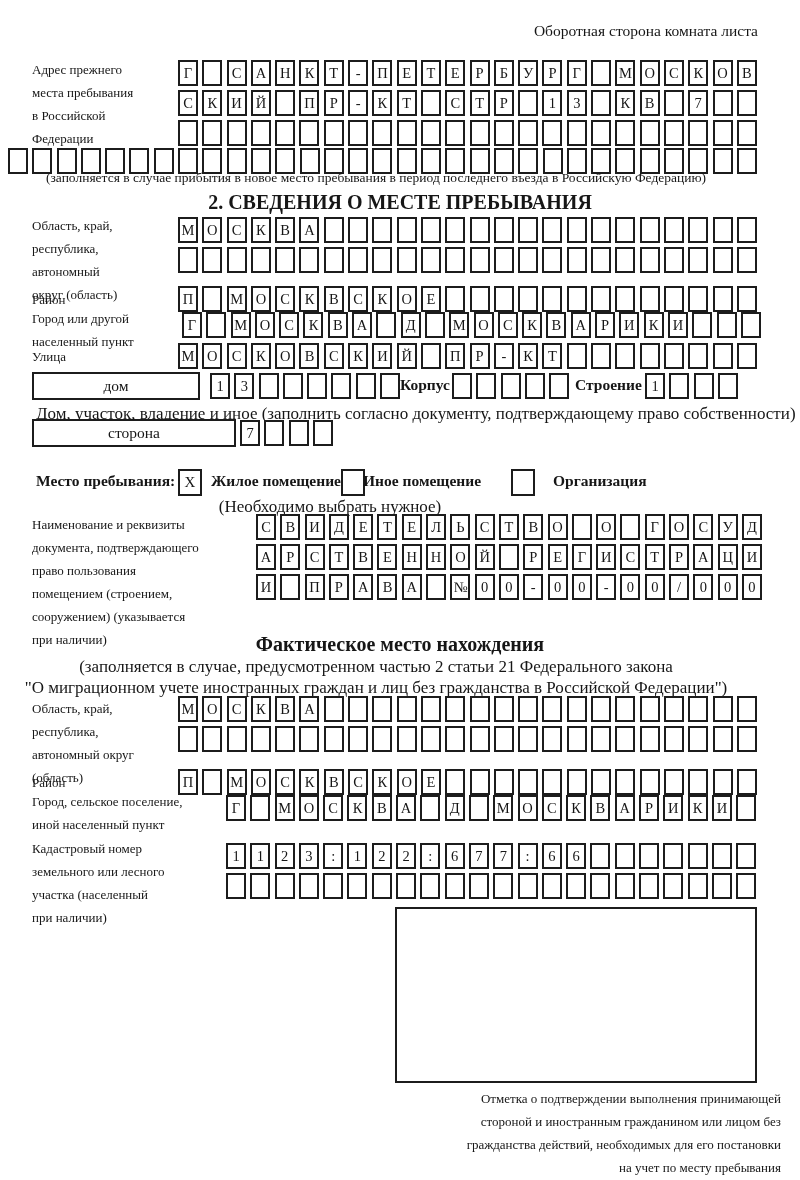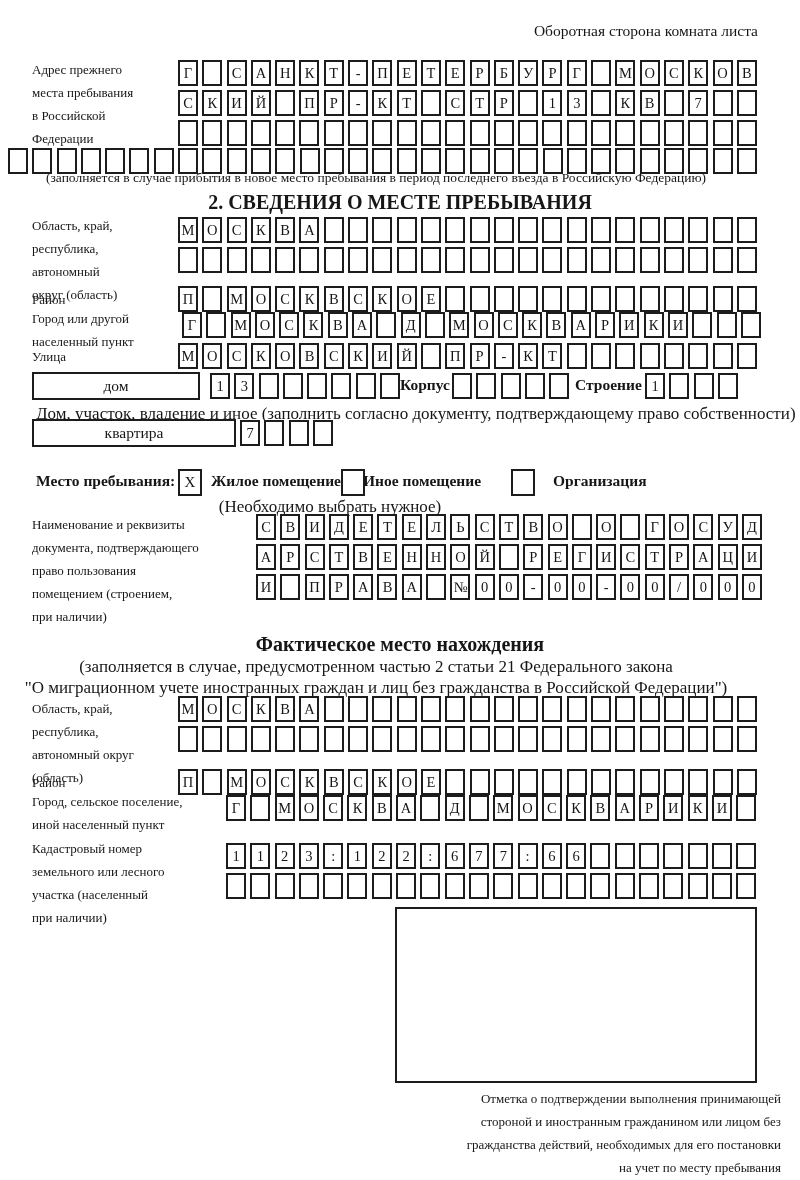--- a/index.html
+++ b/index.html
@@ -317,21 +317,21 @@
     </div>
   <div class="inline" style="left:575px;top:376px">Строение</div>
   <div class="boxrow" style="left:645px;top:373px">
       <span class="cell">1</span>
       <span class="cell"></span>
       <span class="cell"></span>
       <span class="cell"></span>
     </div>
   <div class="cap14" style="left:36px;top:404px">Дом, участок, владение и иное (заполнить согласно документу, подтверждающему право собственности)</div>
 
-  <div class="bigbox" style="left:32px;top:419px;width:204px">квартира</div>
+  <div class="bigbox" style="left:32px;top:419px;width:204px">сторона</div>
   <div class="boxrow" style="left:240px;top:420px">
       <span class="cell">7</span>
       <span class="cell"></span>
       <span class="cell"></span>
       <span class="cell"></span>
     </div>
 
   <div class="inline" style="left:36px;top:472px">Место пребывания:</div>
   <div class="chk" style="left:178px;top:469px">X</div>
   <div class="inline" style="left:211px;top:472px">Жилое помещение</div>
@@ -339,20 +339,21 @@
   <div class="inline" style="left:363px;top:472px">Иное помещение</div>
   <div class="chk" style="left:511px;top:469px"></div>
   <div class="inline" style="left:553px;top:472px">Организация</div>
   <div class="cap14" style="left:0;top:497px;width:660px;text-align:center">(Необходимо выбрать нужное)</div>
 
   <div class="lbl" style="left:32px;top:513px">
     <div>Наименование и реквизиты</div>
     <div>документа, подтверждающего</div>
     <div>право пользования</div>
     <div>помещением (строением,</div>
+    <div>сооружением) (указывается</div>
     <div>при наличии)</div>
   </div>
   <div class="boxrow" style="left:256px;top:514px">
       <span class="cell">С</span>
       <span class="cell">В</span>
       <span class="cell">И</span>
       <span class="cell">Д</span>
       <span class="cell">Е</span>
       <span class="cell">Т</span>
       <span class="cell">Е</span>

